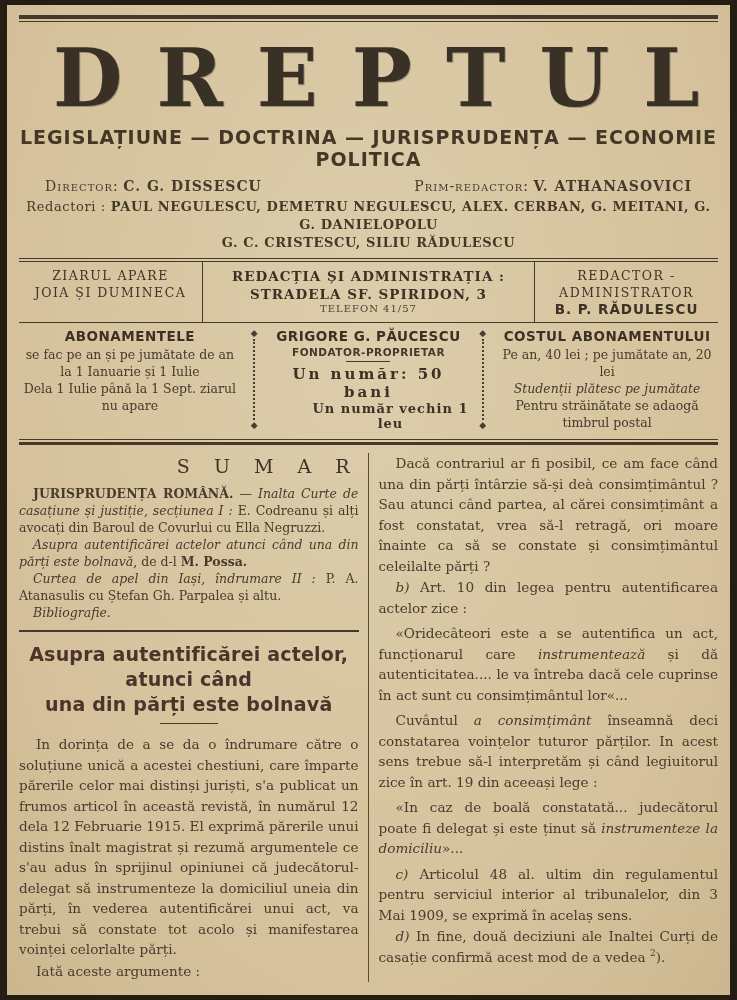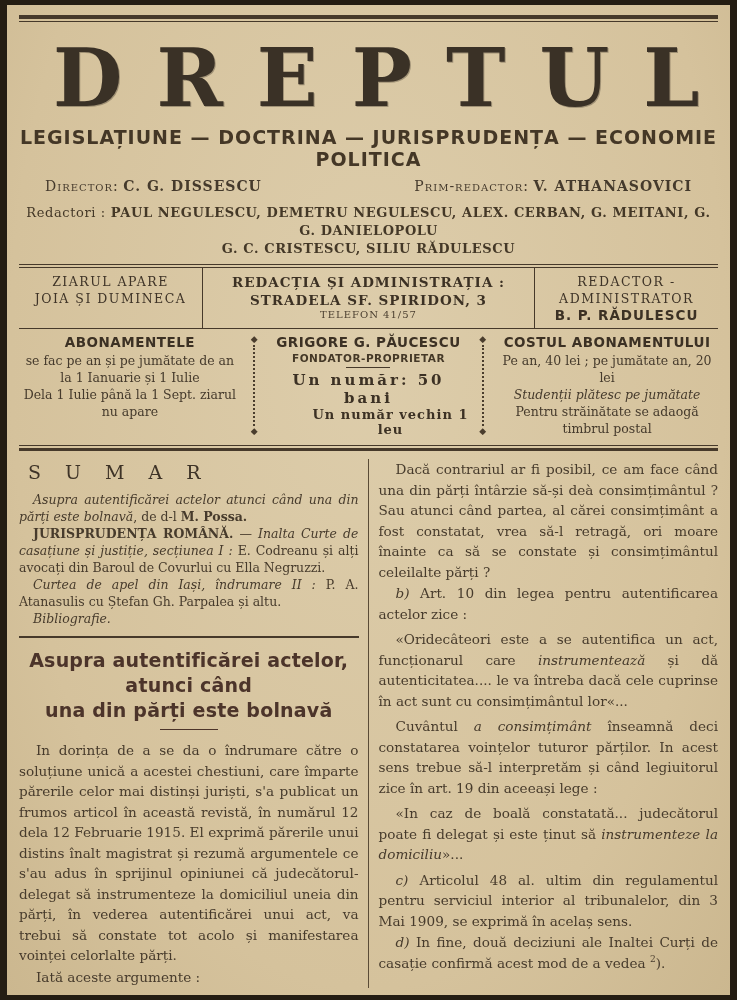--- a/index.html
+++ b/index.html
@@ -36,21 +36,21 @@
     text-align:center;color:#3a3126;
     text-shadow:1px 1px 0 rgba(58,49,38,.35);
   }
   .subtitle{
     font-family:"DejaVu Sans", sans-serif;
     font-weight:bold;font-size:19px;letter-spacing:1px;
     text-align:center;color:#443726;margin:2px 0 8px 0;
   }
   .directors{
     display:flex;justify-content:space-between;
-    padding:0 26px;font-size:14px;margin-bottom:10px;gap:24px;
+    padding:0 26px;font-size:14px;margin-bottom:4px;gap:24px;
   }
   .directors .label{font-variant:small-caps;letter-spacing:1px;}
   .directors .name{font-weight:bold;letter-spacing:1px;}
   .redactori{
     text-align:center;font-size:13px;font-weight:bold;
     letter-spacing:.6px;line-height:18px;color:#443827;
   }
   .redactori .lbl{font-weight:normal;}
   .rule-double{border-top:1px solid #46392a;border-bottom:1px solid #46392a;height:2px;margin:6px 0 0 0;}
   
@@ -86,21 +86,21 @@
   .rule-fat .r2{height:1px;background:#46392a;}
   .rule-fat .r1{height:3px;background:#46392a;margin-top:2px;}
   
   .columns{display:flex;margin-top:8px;}
   .col{width:340px;}
   .col.left{padding-right:9px;}
   .col.right{padding-left:10px;}
   .coldiv{width:1px;background:#55473474;background:#5a4b36;flex:none;}
   
   .sumar-title{
-    text-align:left;font-size:19px;letter-spacing:9px;padding-left:9px;
+    text-align:right;font-size:19px;letter-spacing:9px;padding-left:9px;
     color:#3e3327;margin:2px 0 8px 0;
   }
   .sumar-item{
     font-size:12.5px;line-height:17px;text-align:justify;
     text-indent:14px;color:#473b2c;margin:0;
   }
   .sumar-rule{height:2px;background:#46392a;margin:9px 0 10px 0;}
   
   .art-heading{
     font-family:"DejaVu Sans", sans-serif;font-weight:bold;
@@ -192,22 +192,22 @@
   </div>
   <div class="rule-fat">
       <div class="r2"></div>
       <div class="r1"></div>
     </div>
 
   <main class="columns">
 
     <section class="col left">
       <div class="sumar-title">S U M A R</div>
+      <p class="sumar-item"><span style="font-weight: bold;">JURISPRUDENȚA ROMÂNĂ.</span><span> — </span><span style="font-style: italic;">Inalta Curte de casațiune și justiție, secțiunea I :</span><span> E. Codreanu și alți avocați din Baroul de Covurlui cu Ella Negruzzi.</span></p>
       <p class="sumar-item"><span style="font-style: italic;">Asupra autentificărei actelor atunci când una din părți este bolnavă</span><span>, de d-l </span><span style="font-weight: bold;">M. Possa.</span></p>
-      <p class="sumar-item"><span style="font-weight: bold;">JURISPRUDENȚA ROMÂNĂ.</span><span> — </span><span style="font-style: italic;">Inalta Curte de casațiune și justiție, secțiunea I :</span><span> E. Codreanu și alți avocați din Baroul de Covurlui cu Ella Negruzzi.</span></p>
       <p class="sumar-item"><span style="font-style: italic;">Curtea de apel din Iași, îndrumare II :</span><span> P. A. Atanasulis cu Ștefan Gh. Parpalea și altu.</span></p>
       <p class="sumar-item"><span style="font-style: italic;">Bibliografie.</span></p>
       <div class="sumar-rule"></div>
 
       <h2 class="art-heading">
         <span>Asupra autentificărei actelor, atunci când</span><br>
         <span>una din părți este bolnavă</span>
       </h2>
       <div class="art-heading-rule"></div>
 

